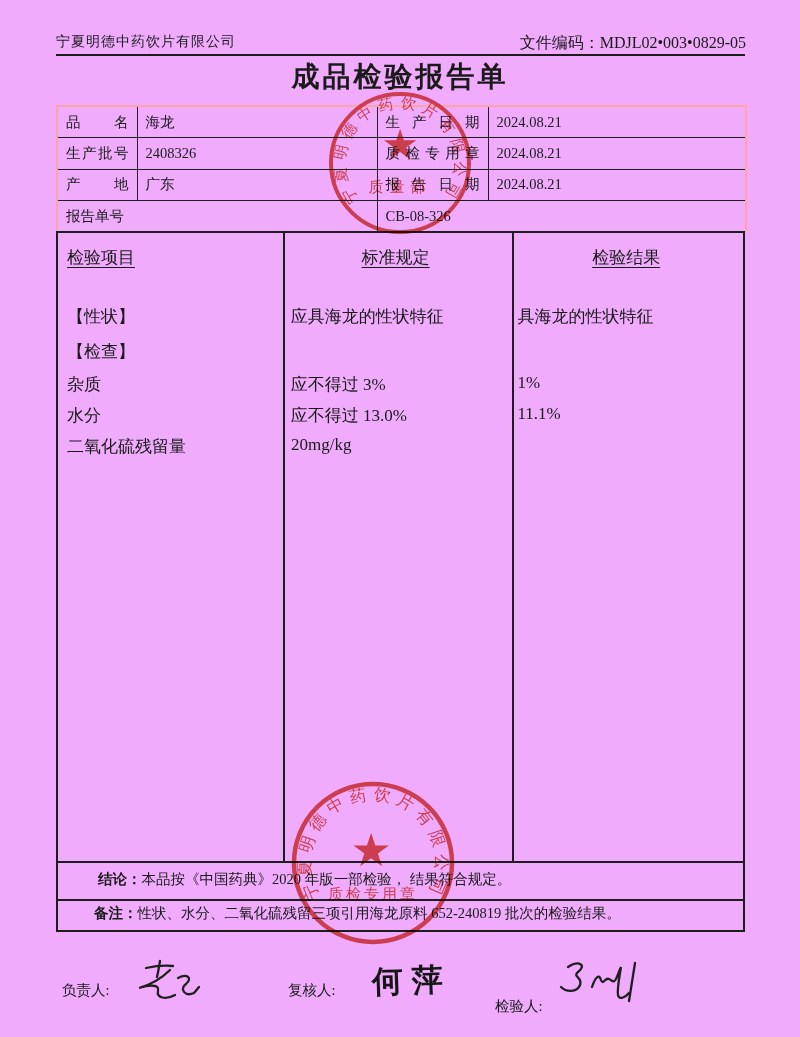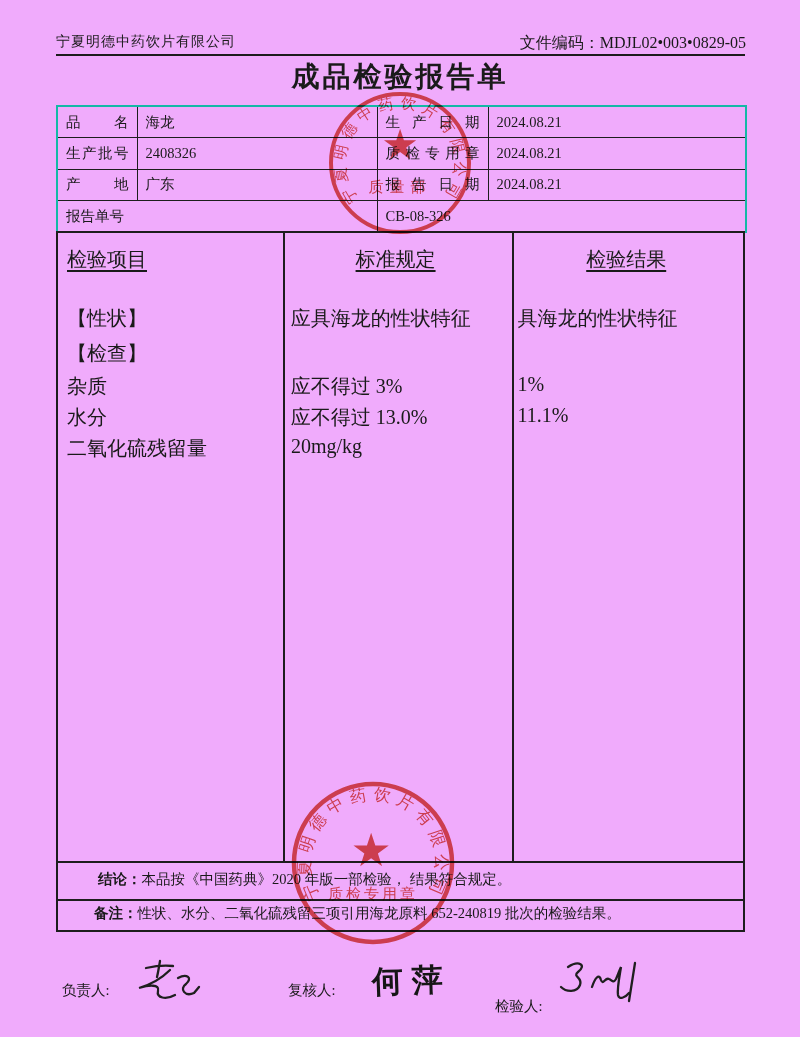--- a/index.html
+++ b/index.html
@@ -12,29 +12,29 @@
   .hdr-left  { position:absolute; left:56px;  top:33px; font-size:14px; letter-spacing:1px; }
   .hdr-right { position:absolute; right:54px; top:33px; font-size:16px; }
   .hdr-rule  { position:absolute; left:56px; top:54px; width:689px; height:2px; background:#1c1c1c; }
   .title     { position:absolute; left:0; top:58px; width:100%; text-align:center;
                font-size:28px; font-weight:bold; letter-spacing:3px; }
   
   table.info { position:absolute; left:56px; top:105px; width:689px;
                border-collapse:collapse; table-layout:fixed; }
   table.info td { border:1.5px solid #1d1d1d; height:31.5px; font-size:14.5px;
                   padding:0 8px; vertical-align:middle; white-space:nowrap; overflow:hidden; }
-  table.info { border:2px solid #14b8a6; }
+  table.info { border:2px solid #fca5a5; }
   td.jlabel  { text-align:justify; text-align-last:justify; padding:0 7px 0 7px; }
   td.jlabel2 { text-align:justify; text-align-last:justify; padding:0 13px 0 17px; }
   
   .main { position:absolute; left:56px; top:231px; width:689px; height:632px;
           border:2px solid #1d1d1d; }
   .vline { position:absolute; top:0; bottom:0; width:1.5px; background:#1d1d1d; }
   .v1 { left:225px; } .v2 { left:454px; }
-  .mrow { position:absolute; left:0; width:100%; display:flex; font-size:20px; }
+  .mrow { position:absolute; left:0; width:100%; display:flex; font-size:17px; }
   .mrow .c1 { width:225px; padding-left:9px; }
   .mrow .c2 { width:229px; padding-left:9px; }
   .mrow .c3 { width:235px; padding-left:8px; }
   .mhead .c2, .mhead .c3 { text-align:center; padding-left:0; }
   .hd { text-decoration:underline; text-underline-offset:4px; }
   
   .concl, .remark { position:absolute; left:56px; width:689px; font-size:14.5px;
                     border:2px solid #1d1d1d; border-top:none; white-space:nowrap; overflow:hidden; }
   .concl  { top:863px; height:38px; line-height:32px; padding-left:40px; }
   .remark { top:897px; height:35px; line-height:33px; padding-left:36px; }

